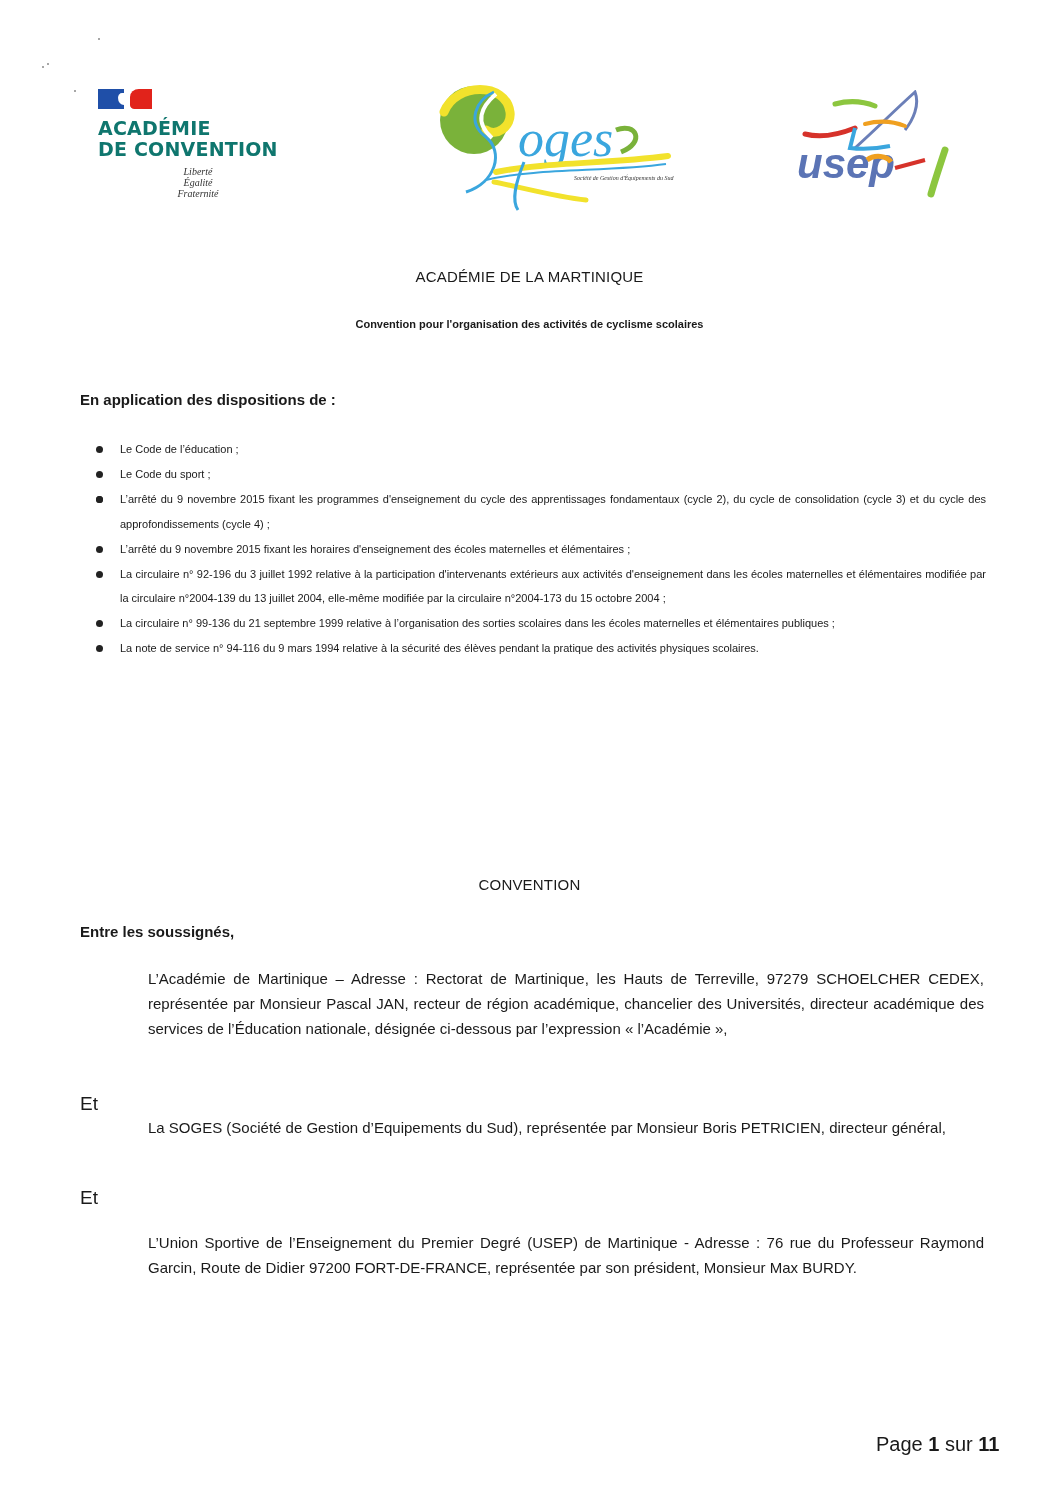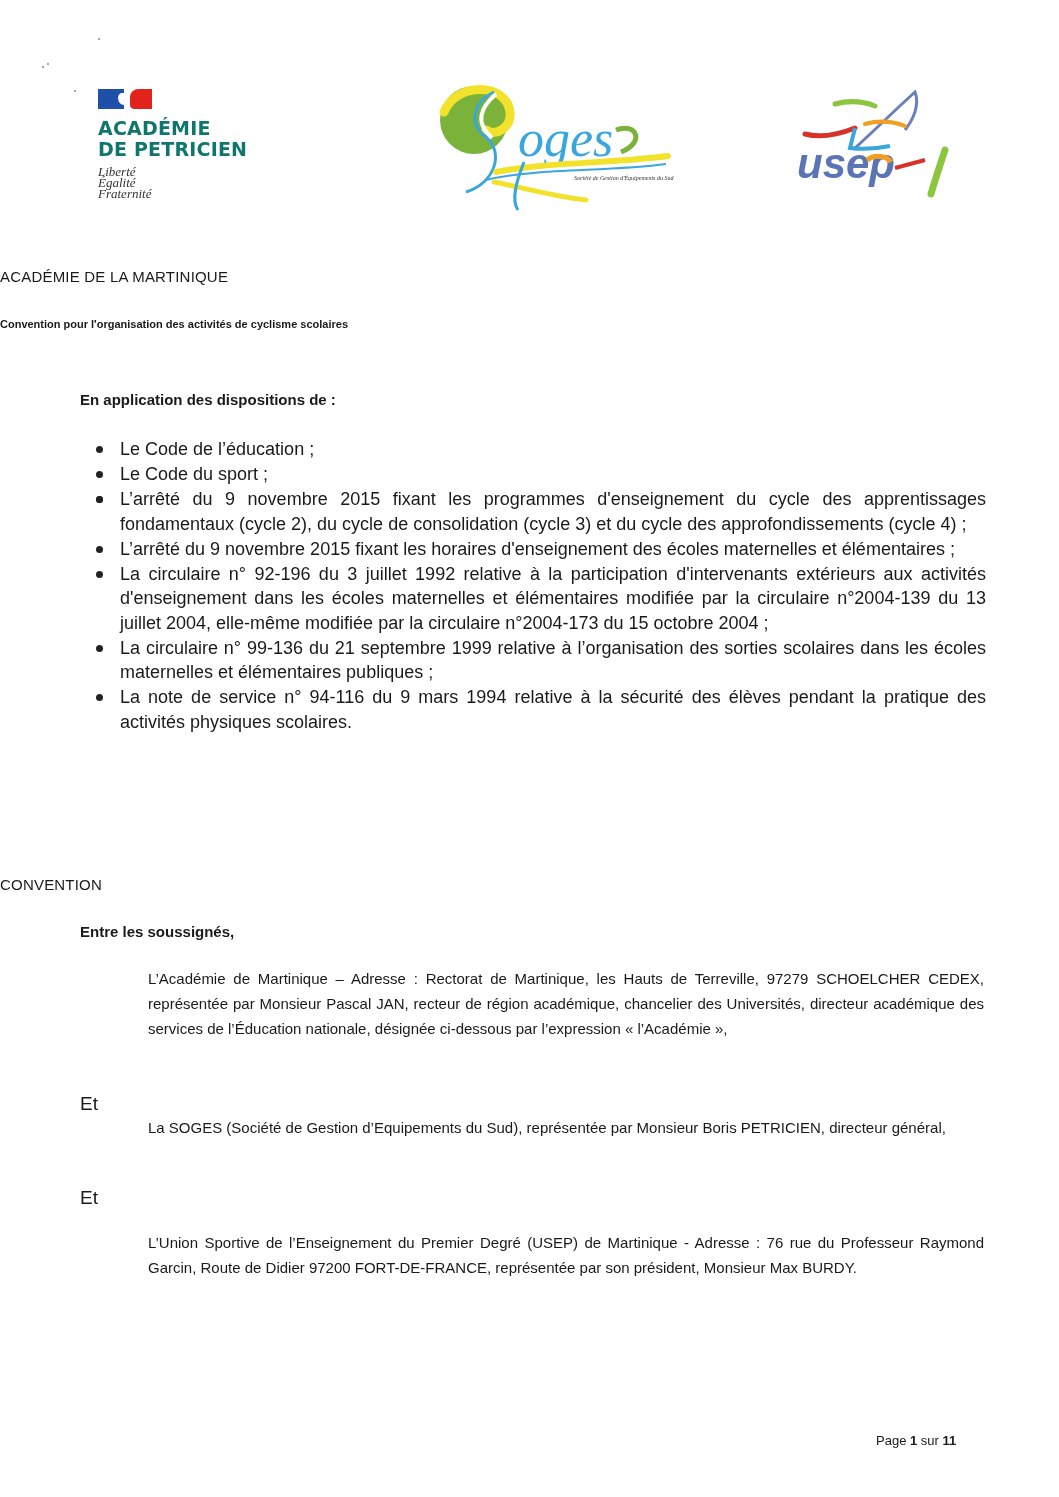--- a/index.html
+++ b/index.html
@@ -12,70 +12,70 @@
     }
     .abs { position: absolute; }
 
     
     .logo-academie { left: 98px; top: 88px; width: 200px; }
     .marianne { display: flex; height: 22px; align-items: center; gap: 6px; }
     .flag-blue { width: 26px; height: 20px; background: #1f4fa8; position: relative; }
     .flag-blue::after { content: ""; position: absolute; right: -4px; top: 4px; width: 10px; height: 12px; background: #fff; border-radius: 40% 0 40% 60%; }
     .flag-red { width: 22px; height: 20px; background: #e1231b; border-radius: 40% 0 0 20%; }
     .academie-name { font-family: "DejaVu Sans", sans-serif; font-weight: bold; font-size: 19px; line-height: 21px; letter-spacing: 0.2px; margin-top: 8px; color: #0f766e; }
-    .devise { font-family: "Liberation Serif", serif; font-style: italic; font-size: 13px; line-height: 11px; margin-top: 6px; color: #333; }
+    .devise { font-family: "Liberation Serif", serif; font-style: italic; font-size: 10px; line-height: 11px; margin-top: 6px; color: #333; text-align: center; }
 
     .logo-soges { left: 436px; top: 82px; width: 240px; height: 130px; }
     .logo-usep { left: 795px; top: 90px; width: 175px; height: 110px; }
 
     
-    .center-title { left: 0; width: 1059px; }
+    .center-title { left: 0; width: 1059px; text-align: center; }
     .t1 { top: 268px; font-size: 15px; letter-spacing: 0.2px; }
     .t2 { top: 318px; font-size: 11px; font-weight: bold; }
     .t3 { top: 876px; font-size: 15px; letter-spacing: 0.2px; }
 
     .heading { left: 80px; font-size: 15px; font-weight: bold; }
     .h-appl { top: 391px; }
     .h-entre { top: 923px; }
 
     
     .list { left: 96px; top: 437px; width: 890px; list-style: none; }
-    .list li { position: relative; padding-left: 24px; font-size: 18px; line-height: 24.5px; text-align: justify; margin-bottom: 0.5px; }
+    .list li { position: relative; padding-left: 24px; font-size: 11px; line-height: 24.5px; text-align: justify; margin-bottom: 0.5px; }
     .list li .bullet { position: absolute; left: 0; top: 9px; width: 7px; height: 7px; border-radius: 50%; background: #222; }
 
     
     .party { left: 148px; width: 836px; font-size: 15px; line-height: 25px; text-align: justify; }
     .p1 { top: 966px; }
     .p2 { top: 1115px; }
     .p3 { top: 1230px; }
     .et { left: 80px; font-size: 19px; }
     .et1 { top: 1093px; }
     .et2 { top: 1187px; }
 
-    .pagenum { left: 876px; top: 1433px; font-size: 13px; }
+    .pagenum { left: 876px; top: 1433px; font-size: 20px; }
     .pagenum b { font-weight: bold; }
 
     .speck { background: #8a8a8a; width: 2px; height: 2px; border-radius: 1px; }
   </style>
 </head>
 <body>
 
 <div class="abs speck" style="left:98px;top:38px;"></div>
 <div class="abs speck" style="left:42px;top:66px;"></div>
 <div class="abs speck" style="left:47px;top:63px;"></div>
 <div class="abs speck" style="left:74px;top:90px;"></div>
 
 <div class="abs logo-academie">
   <div class="marianne">
     <div class="flag-blue"></div>
     <div class="flag-red"></div>
   </div>
   <div class="academie-name">
     <div>ACADÉMIE</div>
-    <div>DE PETRICIEN</div>
+    <div>DE CONVENTION</div>
   </div>
   <div class="devise">
     <div>Liberté</div>
     <div>Égalité</div>
     <div>Fraternité</div>
   </div>
 </div>
 
 <div class="abs logo-soges">
   <svg width="240" height="130" viewBox="0 0 240 130">

